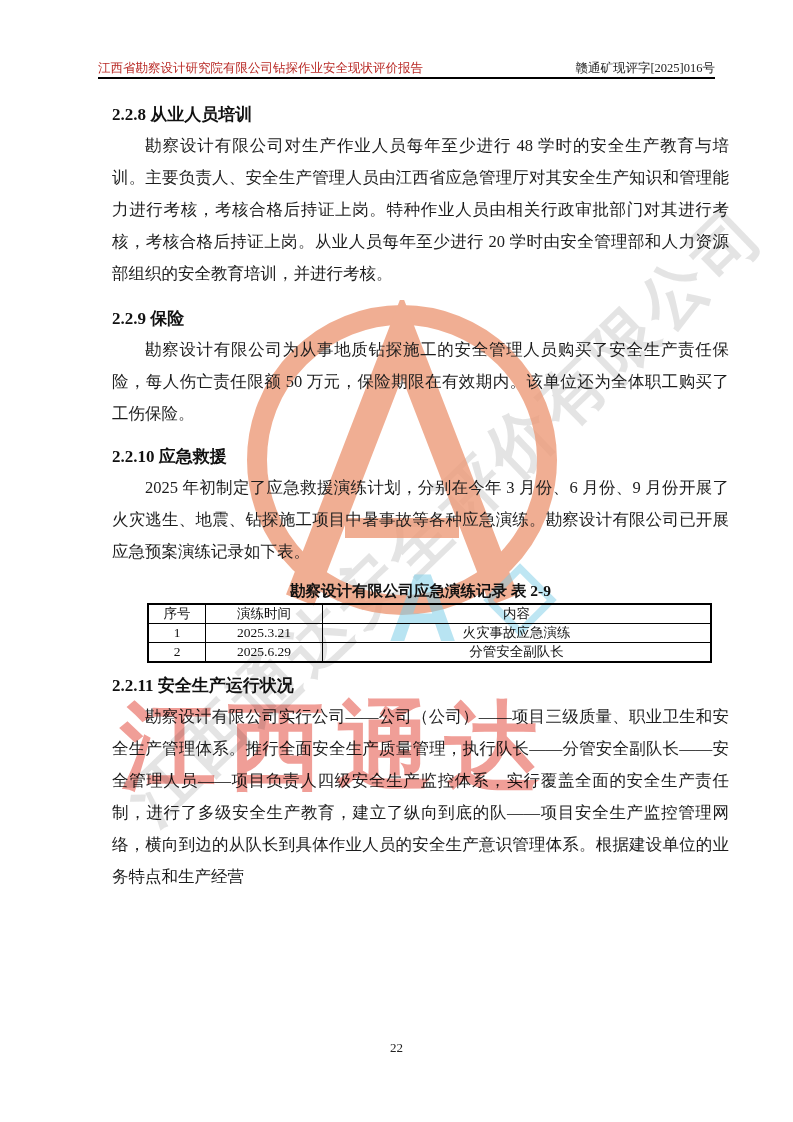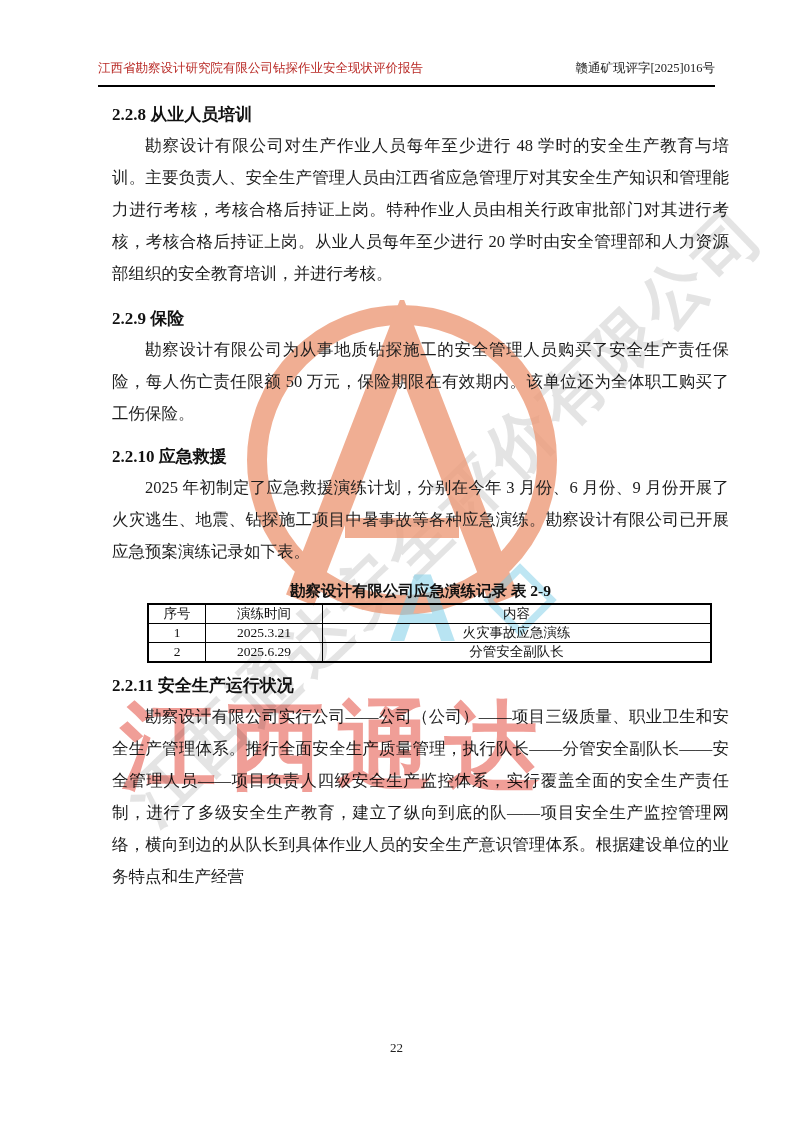--- a/index.html
+++ b/index.html
@@ -4,21 +4,21 @@
 <style>
   html,body{margin:0;padding:0;background:#ffffff;}
   .page{
     position:relative;width:793px;height:1122px;background:#ffffff;
     overflow:hidden;font-family:"Liberation Serif","DejaVu Serif",serif;color:#1c1c1c;
   }
   
   .header{
     position:absolute;top:60px;left:98px;width:617px;
     display:flex;justify-content:space-between;align-items:flex-end;
-    padding-bottom:8px;border-bottom:2px solid #000;
+    border-bottom:2px solid #000;
     font-size:12.5px;line-height:17px;
   }
   .header-left{color:#b92b27;}
   .header-right{color:#1c1c1c;}
   
   .content{position:absolute;top:100px;left:112px;width:617px;z-index:2;}
   .sec-heading{
     font-size:17px;font-weight:bold;line-height:30px;margin:0;
     font-family:"Liberation Serif","DejaVu Serif",serif;color:#111;
   }

